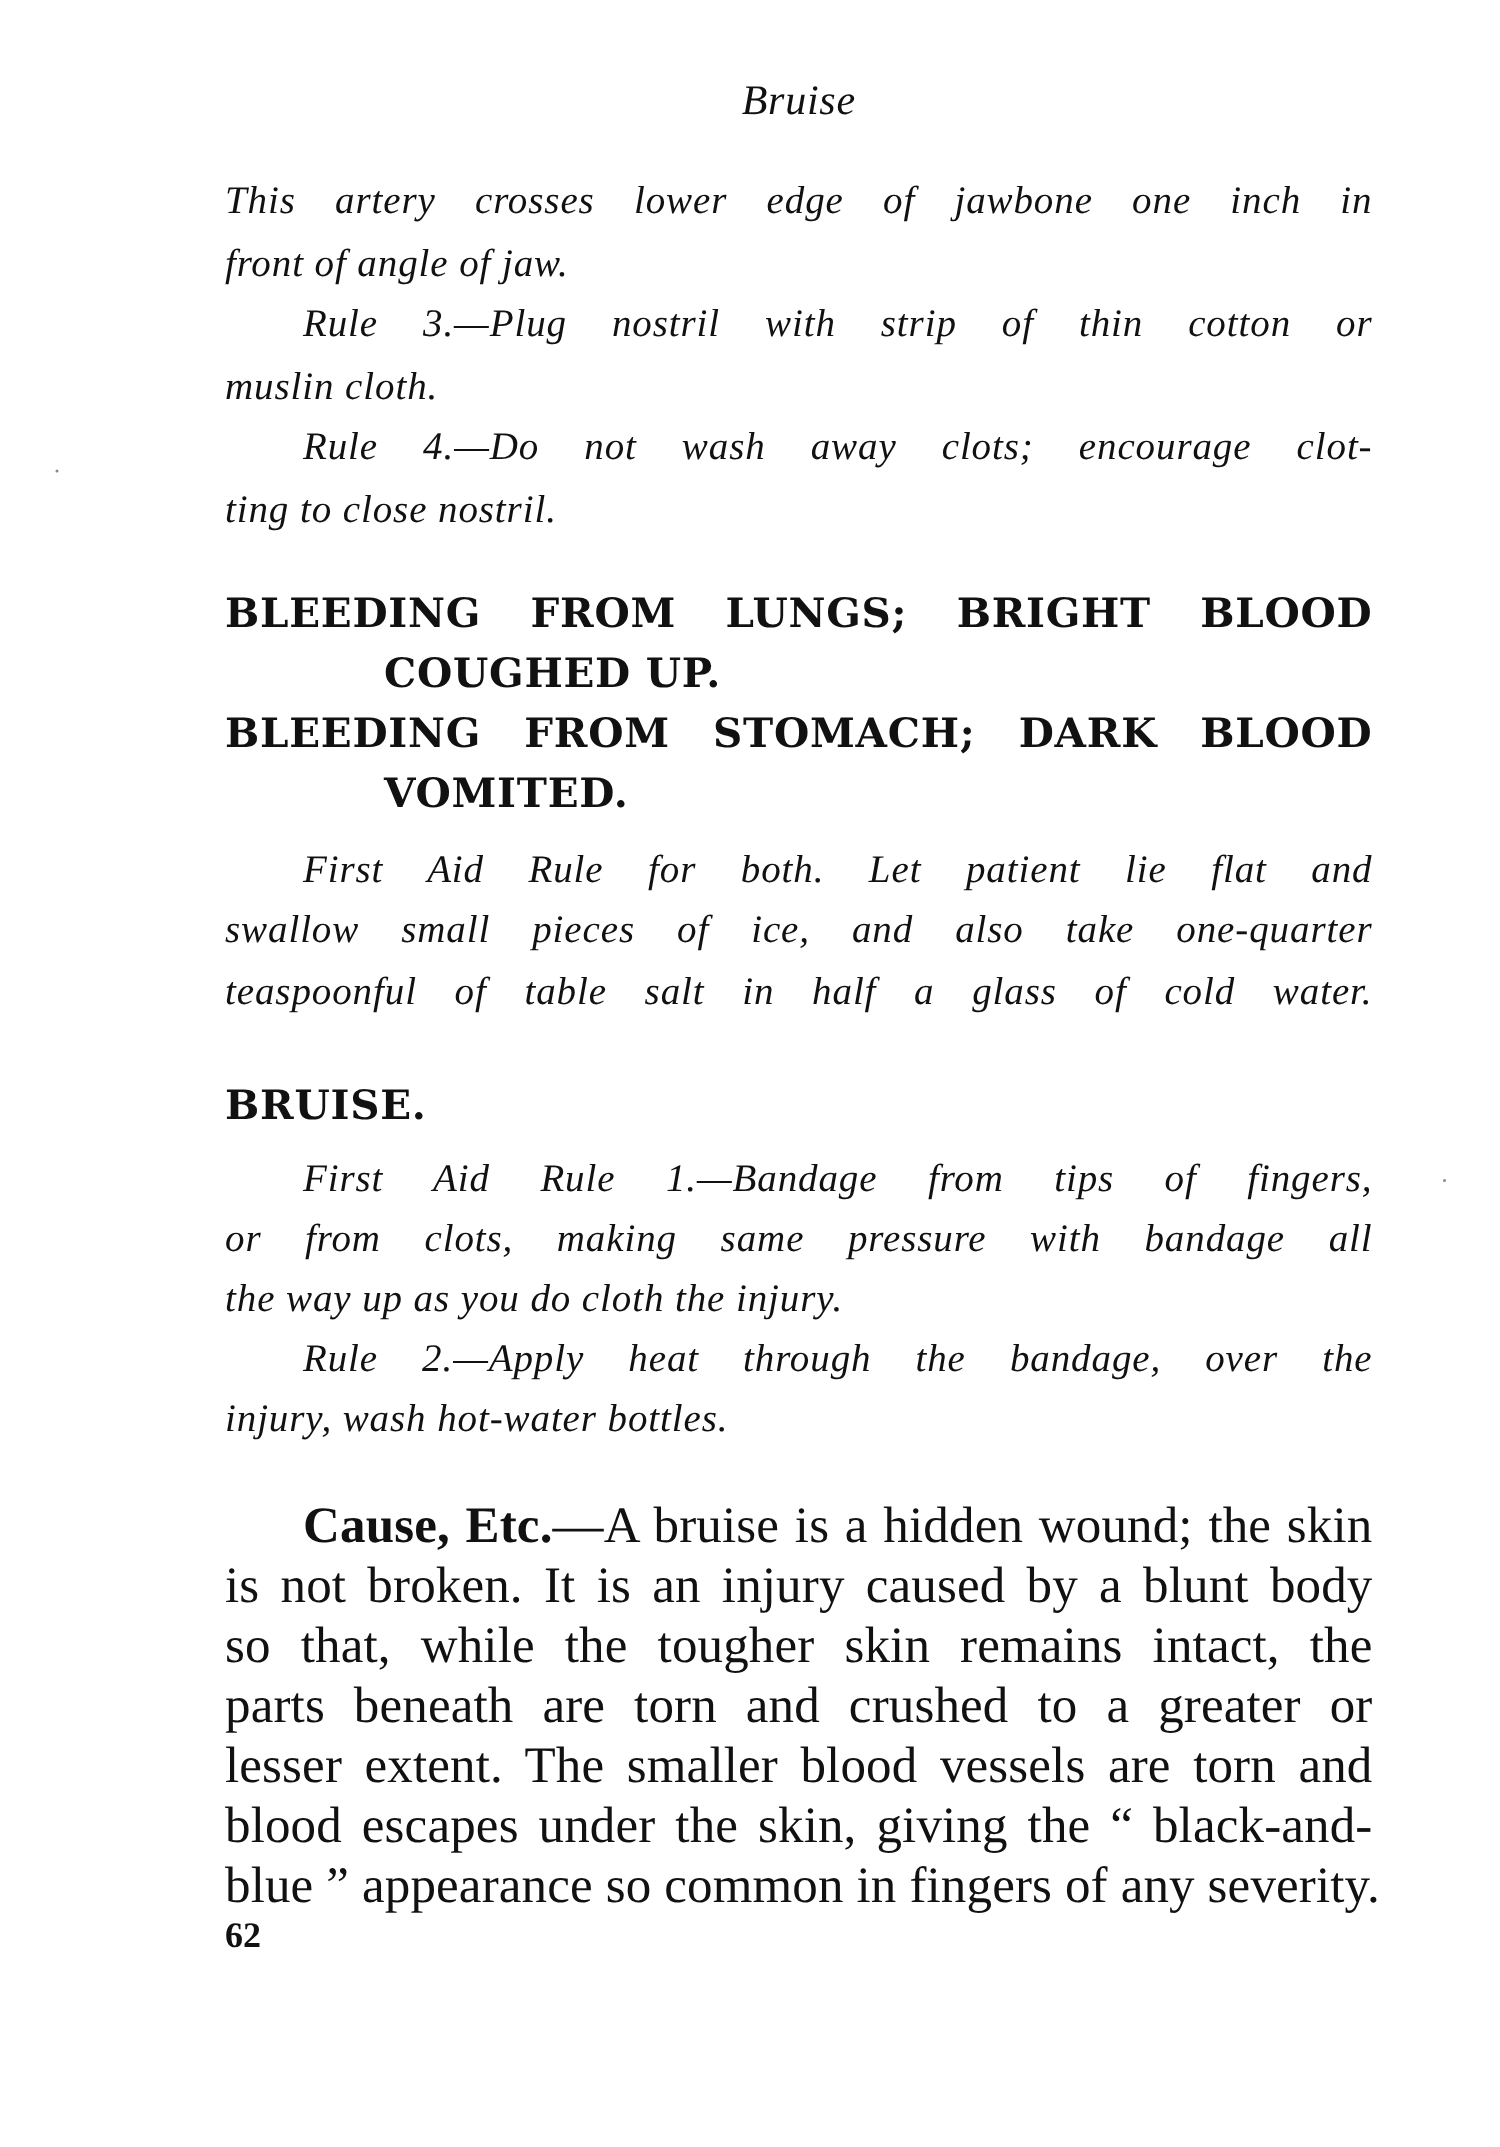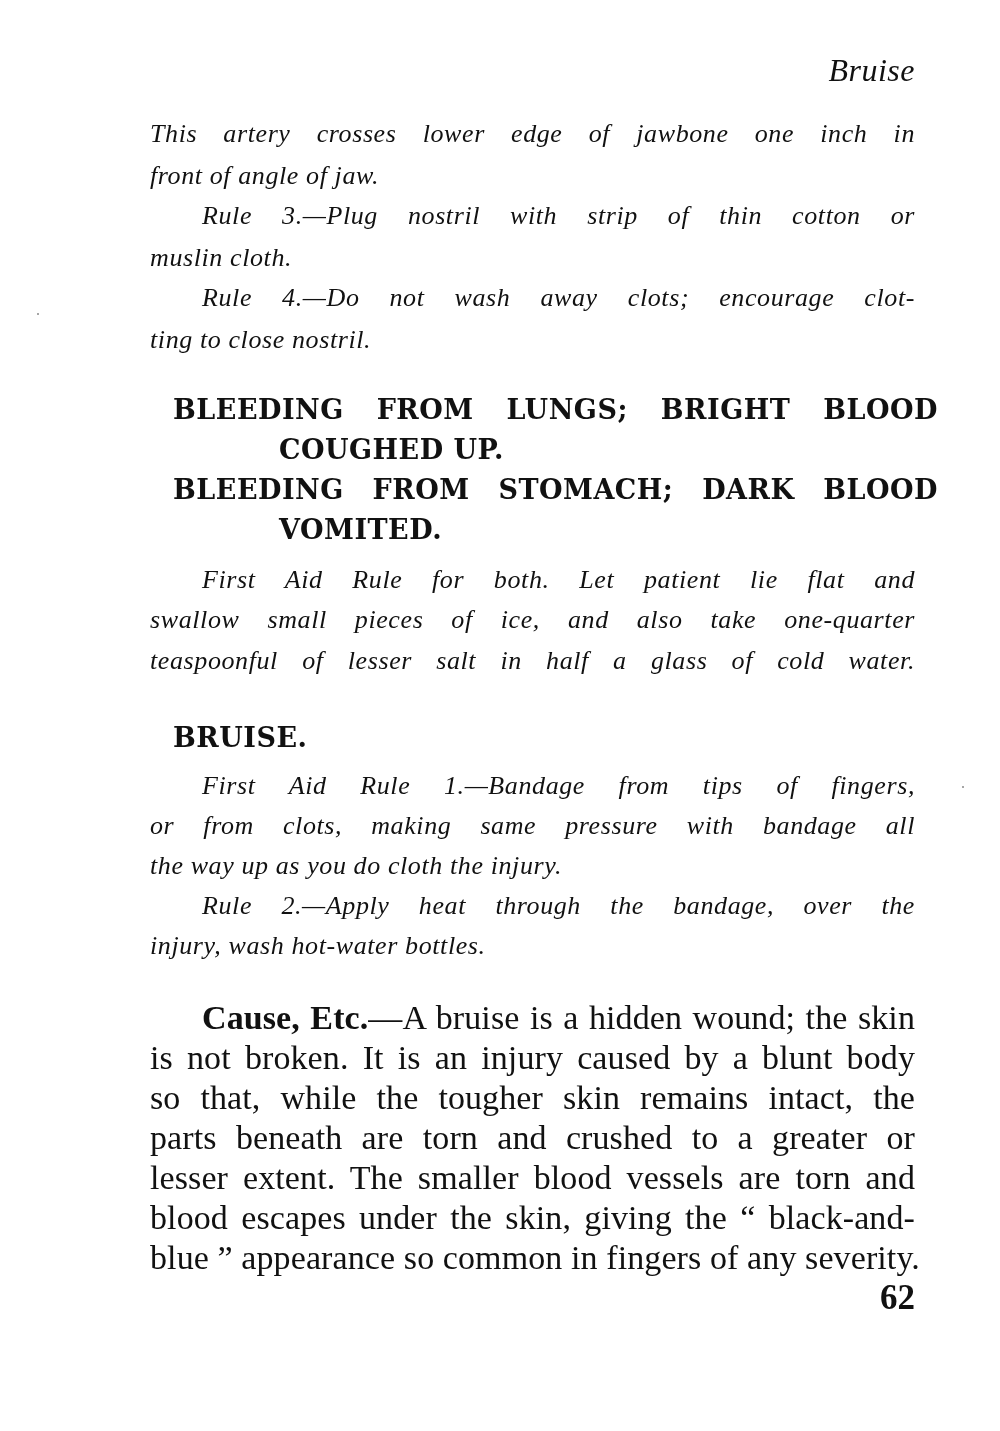--- a/index.html
+++ b/index.html
@@ -3,40 +3,40 @@
   <meta charset="utf-8">
   <style>
     html, body { margin: 0; padding: 0; background: #ffffff; }
     body {
       width: 1000px; height: 1431px; position: relative; overflow: hidden;
       color: #111111;
       font-family: "Liberation Serif", "DejaVu Serif", serif;
     }
     .page { position: absolute; left: 150px; top: 0; width: 765px; }
     .running-head {
-      position: absolute; top: 52px; left: 0; width: 765px; text-align: right;
-      font-style: italic; font-size: 32px; letter-spacing: 0.5px;
+      position: absolute; top: 52px; left: 0; width: 765px; text-align: center;
+      font-style: italic; font-size: 28px; letter-spacing: 0.5px;
     }
     .line {
       position: absolute; left: 0; width: 765px; white-space: nowrap;
       font-size: 26px; line-height: 40px; height: 40px;
     }
     .italic { font-style: italic; letter-spacing: 0.6px; }
     .justify { text-align: justify; text-align-last: justify; }
     .indent { padding-left: 52px; box-sizing: border-box; }
     .heading {
       font-family: "DejaVu Serif", "Liberation Serif", serif;
-      font-weight: bold; font-size: 27px; letter-spacing: 0.5px; margin-left: 23px;
+      font-weight: bold; font-size: 27px; letter-spacing: 0.5px;
     }
     .heading-cont { padding-left: 106px; box-sizing: border-box; }
     .roman { font-size: 34px; letter-spacing: 0.1px; }
     .lead { font-weight: bold; font-style: normal; }
     .folio {
-      position: absolute; top: 1278px; left: 0; width: 765px; text-align: right;
-      font-size: 35px; font-weight: bold;
+      position: absolute; top: 1278px; left: 0; width: 765px; text-align: left;
+      font-size: 24px; font-weight: bold;
     }
     .speck { position: absolute; background: #888; width: 2px; height: 2px; border-radius: 1px; }
   </style>
 </head>
 <body>
 
 <div class="page">
 
   <div class="running-head">Bruise</div>
 
@@ -50,21 +50,21 @@
   <div class="line italic" style="top:320px">ting to close nostril.</div>
 
   <div class="line heading justify" style="top:390px">BLEEDING FROM LUNGS; BRIGHT BLOOD</div>
   <div class="line heading heading-cont" style="top:430px">COUGHED UP.</div>
 
   <div class="line heading justify" style="top:470px">BLEEDING FROM STOMACH; DARK BLOOD</div>
   <div class="line heading heading-cont" style="top:510px">VOMITED.</div>
 
   <div class="line italic justify indent" style="top:560px">First Aid Rule for both.  Let patient lie flat and</div>
   <div class="line italic justify" style="top:600px">swallow small pieces of ice, and also take one-quarter</div>
-  <div class="line italic justify" style="top:641px">teaspoonful of lesser salt in half a glass of cold water.</div>
+  <div class="line italic justify" style="top:641px">teaspoonful of table salt in half a glass of cold water.</div>
 
   <div class="line heading" style="top:718px">BRUISE.</div>
 
   <div class="line italic justify indent" style="top:766px">First Aid Rule 1.—Bandage from tips of fingers,</div>
   <div class="line italic justify" style="top:806px">or from clots, making same pressure with bandage all</div>
   <div class="line italic" style="top:846px">the way up as you do cloth the injury.</div>
 
   <div class="line italic justify indent" style="top:886px">Rule 2.—Apply heat through the bandage, over the</div>
   <div class="line italic" style="top:926px">injury, wash hot-water bottles.</div>
 

